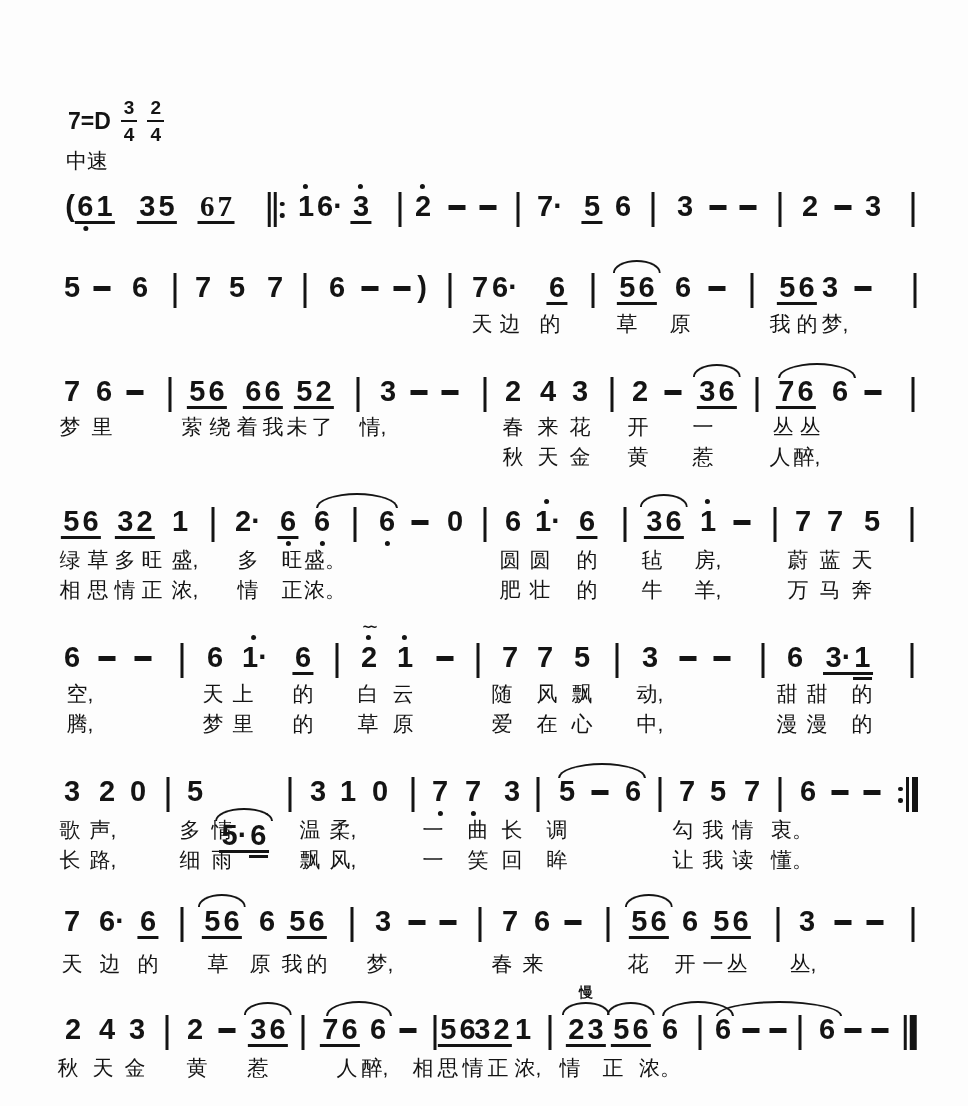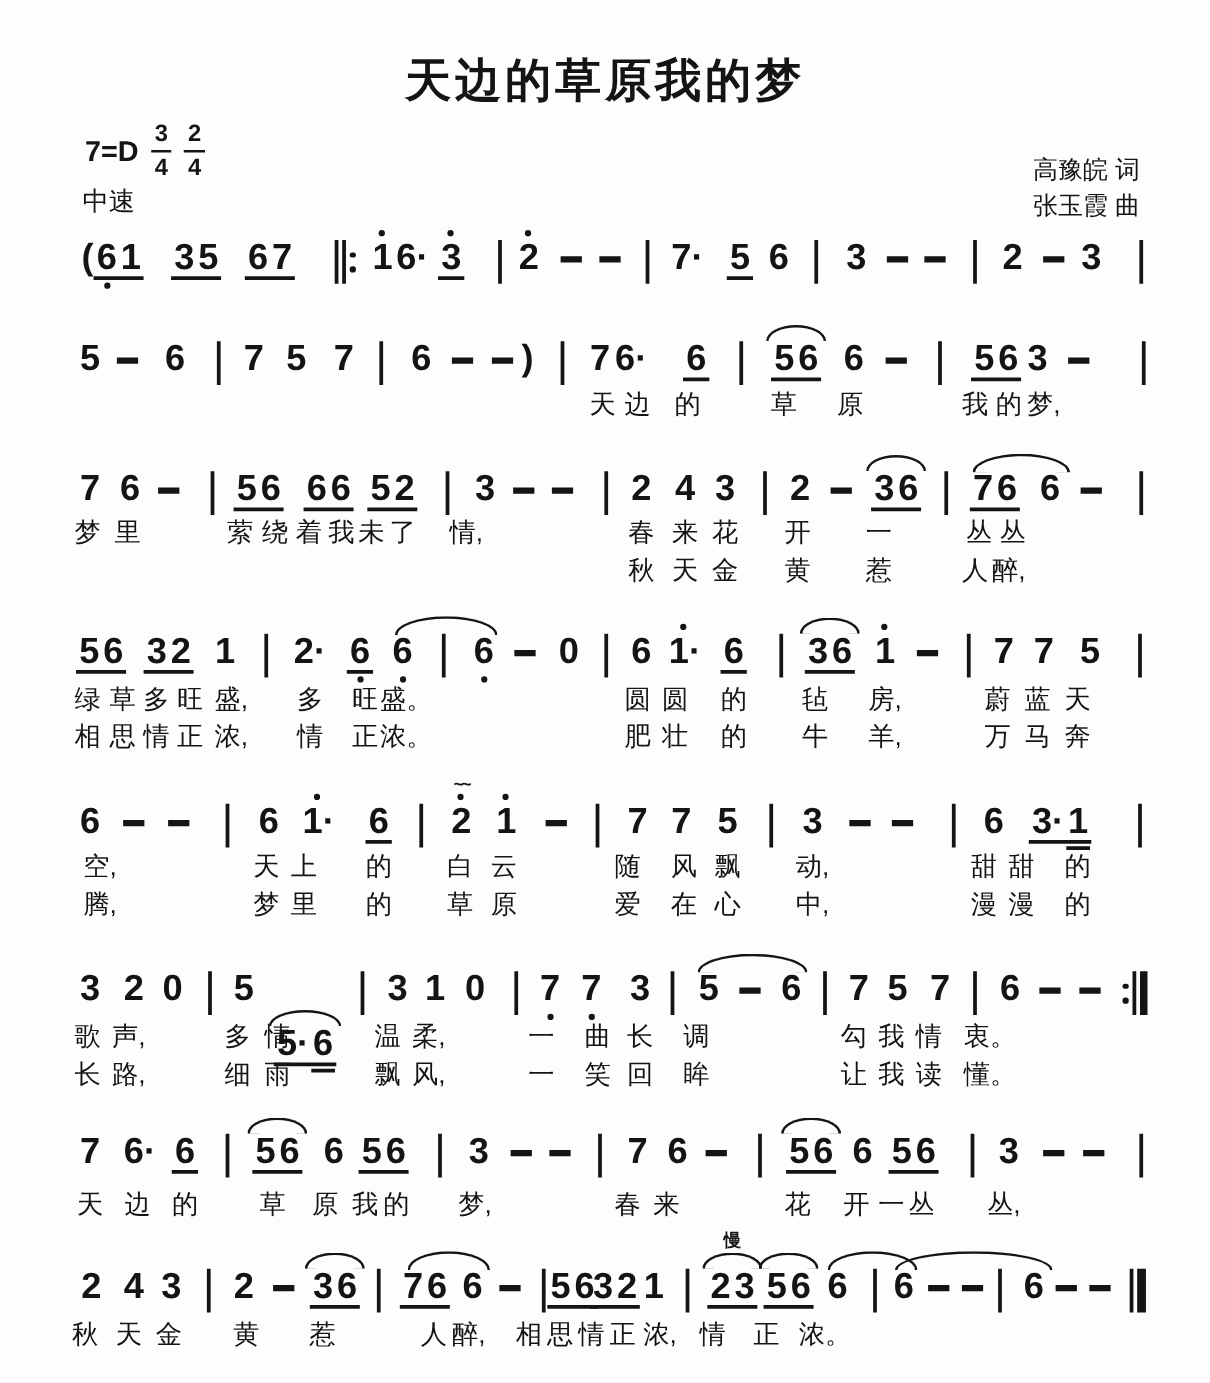--- a/index.html
+++ b/index.html
@@ -39,43 +39,38 @@
   .bdots{display:flex;flex-direction:column;justify-content:center;gap:7px;height:35px}
   .bdot{width:4.5px;height:4.5px;border-radius:50%;background:#141414}
   .dash{width:17px;height:4.5px;background:#141414;margin-top:13px}
   .lyrow{position:absolute;left:0;width:968px;height:28px}
   .lyr{position:absolute;top:0;transform:translateX(-50%);font-size:21px;line-height:26px;white-space:nowrap}
 </style>
 </head>
 <body>
 
 <div class="page">
-  <h1 class="title">天边的草原我的梦</h1>
   <div class="keyrow">
     <span>7=D</span>
     <span class="frac">
       <span class="num">3</span>
       <span class="den">4</span>
     </span>
     <span class="frac">
       <span class="num">2</span>
       <span class="den">4</span>
     </span>
   </div>
   <div class="tempo">中速</div>
-  <div class="credits">
-    <div>高豫皖 词</div>
-    <div>张玉霞 曲</div>
-  </div>
   <div class="score">
       <div class="line" style="top: 192px;">
         <div class="tok note ptext" style="left: 70px;">(</div>
         <div class="tok note" style="left: 95px;"><span class="digits u1"><span class="dg lo">6</span><span class="dg ">1</span></span></div>
         <div class="tok note" style="left: 157px;"><span class="digits u1"><span class="dg ">3</span><span class="dg ">5</span></span></div>
-        <div class="tok note" style="left: 216px;"><span class="digits u1"><span class="dg ">6</span><span class="dg ">7</span></span></div>
+        <div class="tok note" style="left: 216px; font-family: Liberation Serif, serif;"><span class="digits u1"><span class="dg ">6</span><span class="dg ">7</span></span></div>
         <div class="tok bargrp" style="left: 276px;">
           <div class="bstick"></div>
           <div class="bstick"></div>
           <div class="bdots">
             <div class="bdot"></div>
             <div class="bdot"></div>
           </div>
         </div>
         <div class="tok note" style="left: 306px;"><span class="digits"><span class="dg hi">1</span></span></div>
         <div class="tok note" style="left: 330px;"><span class="digits"><span class="dg ">6<span class="aug">·</span></span></span></div>

